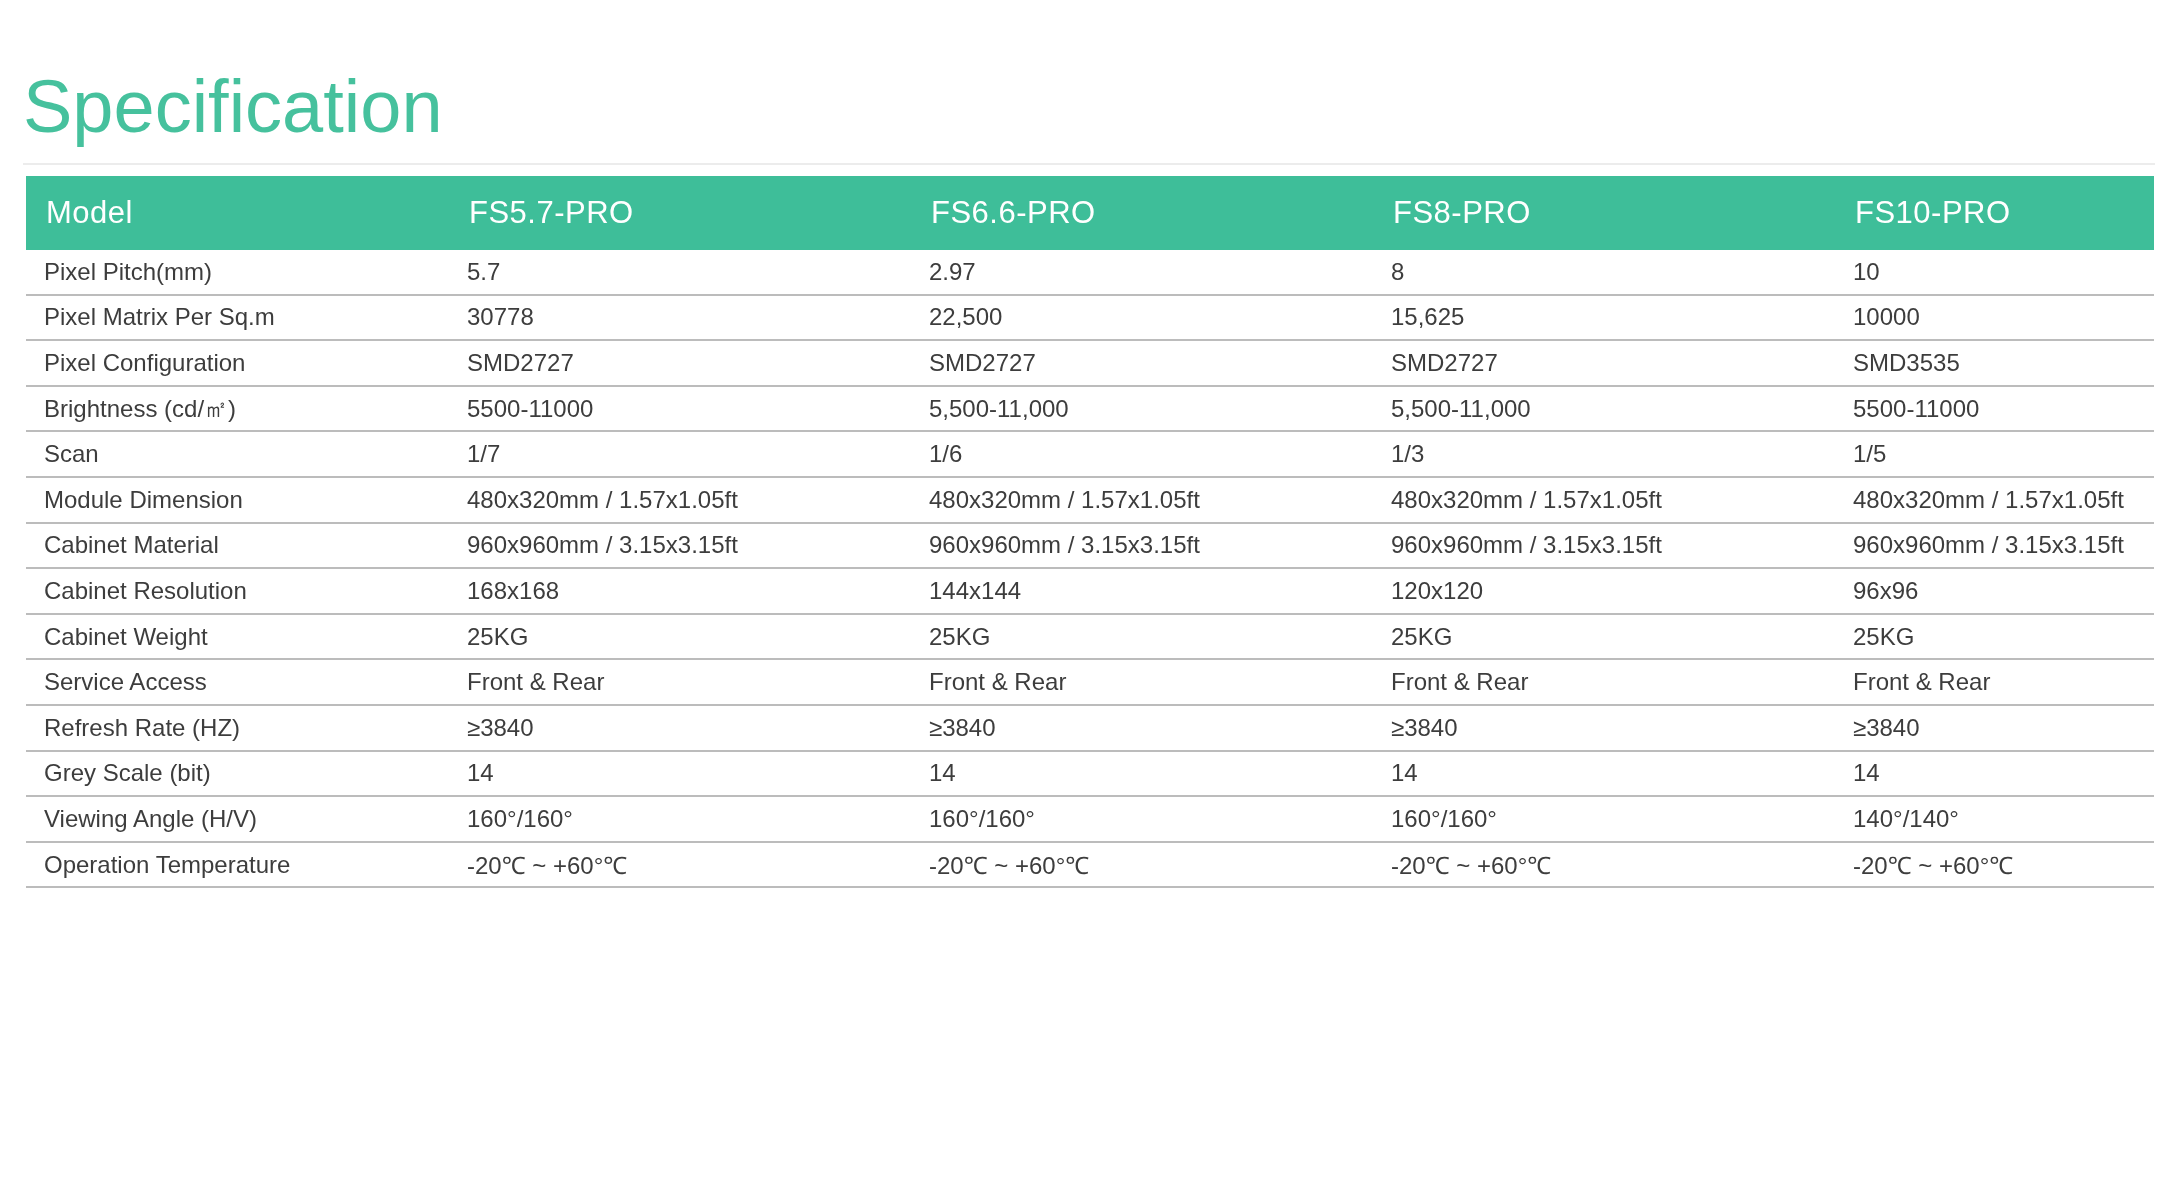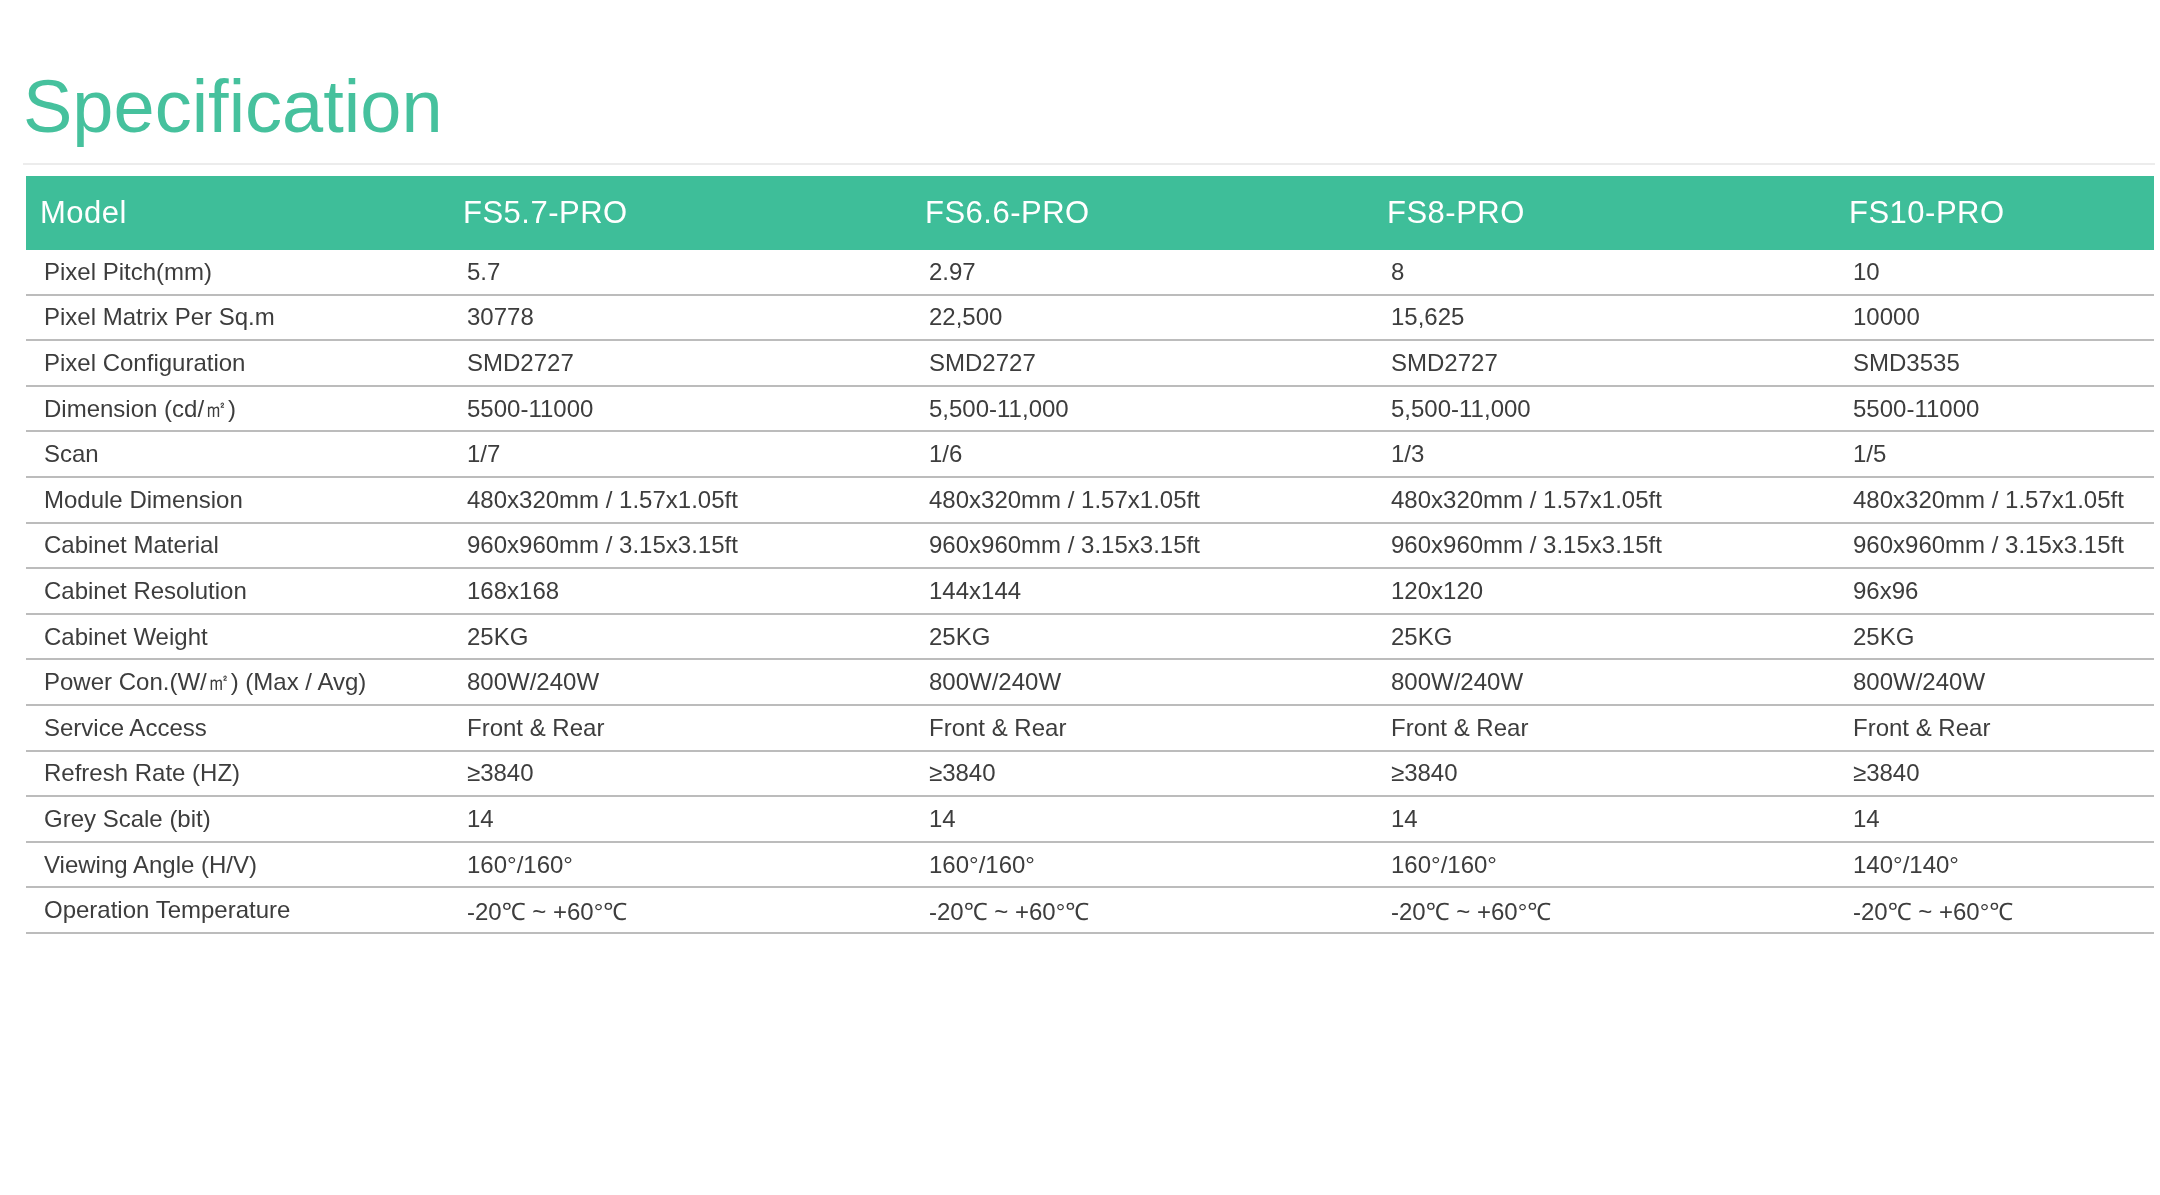--- a/index.html
+++ b/index.html
@@ -49,21 +49,21 @@
   .col-m3     { width: 462px; }
   .col-m4     { width: 319px; }
   thead th {
     height: 74px;
     background: var(--accent, #3ebe99);
     color: #ffffff;
     font-size: 31px;
     font-weight: 400;
     text-align: left;
     vertical-align: middle;
-    padding: 0 0 0 14px;
+    padding: 0 0 0 20px;
     letter-spacing: 0.5px;
   }
   tbody th, tbody td {
     height: 43.6px;
     font-size: 24px;
     font-weight: 400;
     color: var(--body-text, #3d3d3d);
     text-align: left;
     vertical-align: middle;
     padding: 0 0 0 18px;
@@ -114,21 +114,21 @@
           <td>10000</td>
         </tr>
         <tr>
           <th>Pixel Configuration</th>
           <td>SMD2727</td>
           <td>SMD2727</td>
           <td>SMD2727</td>
           <td>SMD3535</td>
         </tr>
         <tr>
-          <th>Dimension (cd/㎡)</th>
+          <th>Brightness (cd/㎡)</th>
           <td>5500-11000</td>
           <td>5,500-11,000</td>
           <td>5,500-11,000</td>
           <td>5500-11000</td>
         </tr>
         <tr>
           <th>Scan</th>
           <td>1/7</td>
           <td>1/6</td>
           <td>1/3</td>
@@ -156,27 +156,20 @@
           <td>96x96</td>
         </tr>
         <tr>
           <th>Cabinet Weight</th>
           <td>25KG</td>
           <td>25KG</td>
           <td>25KG</td>
           <td>25KG</td>
         </tr>
         <tr>
-          <th>Power Con.(W/㎡) (Max / Avg)</th>
-          <td>800W/240W</td>
-          <td>800W/240W</td>
-          <td>800W/240W</td>
-          <td>800W/240W</td>
-        </tr>
-        <tr>
           <th>Service Access</th>
           <td>Front &amp; Rear</td>
           <td>Front &amp; Rear</td>
           <td>Front &amp; Rear</td>
           <td>Front &amp; Rear</td>
         </tr>
         <tr>
           <th>Refresh Rate (HZ)</th>
           <td>≥3840</td>
           <td>≥3840</td>

